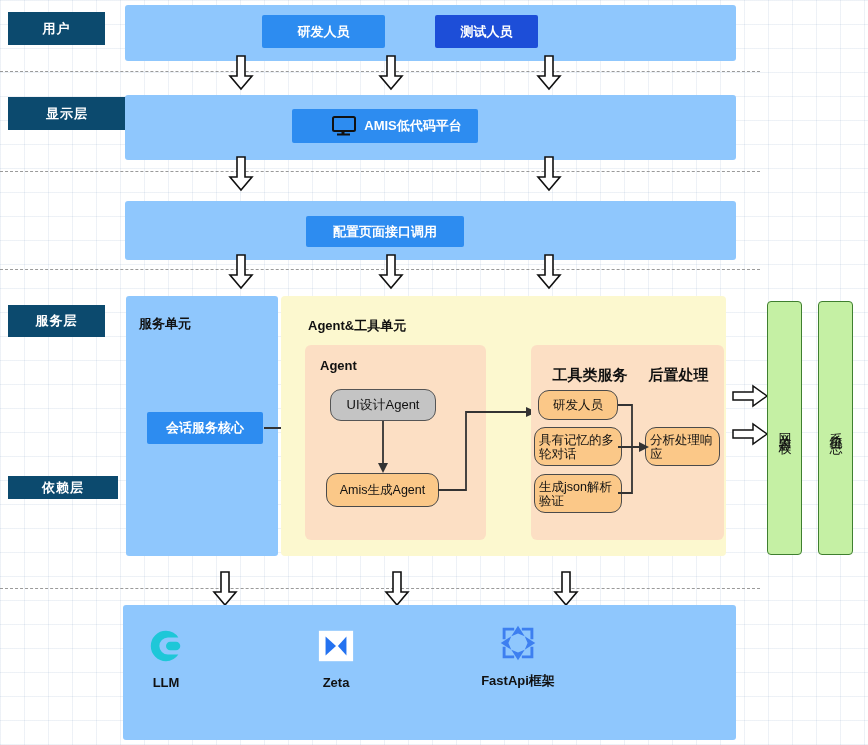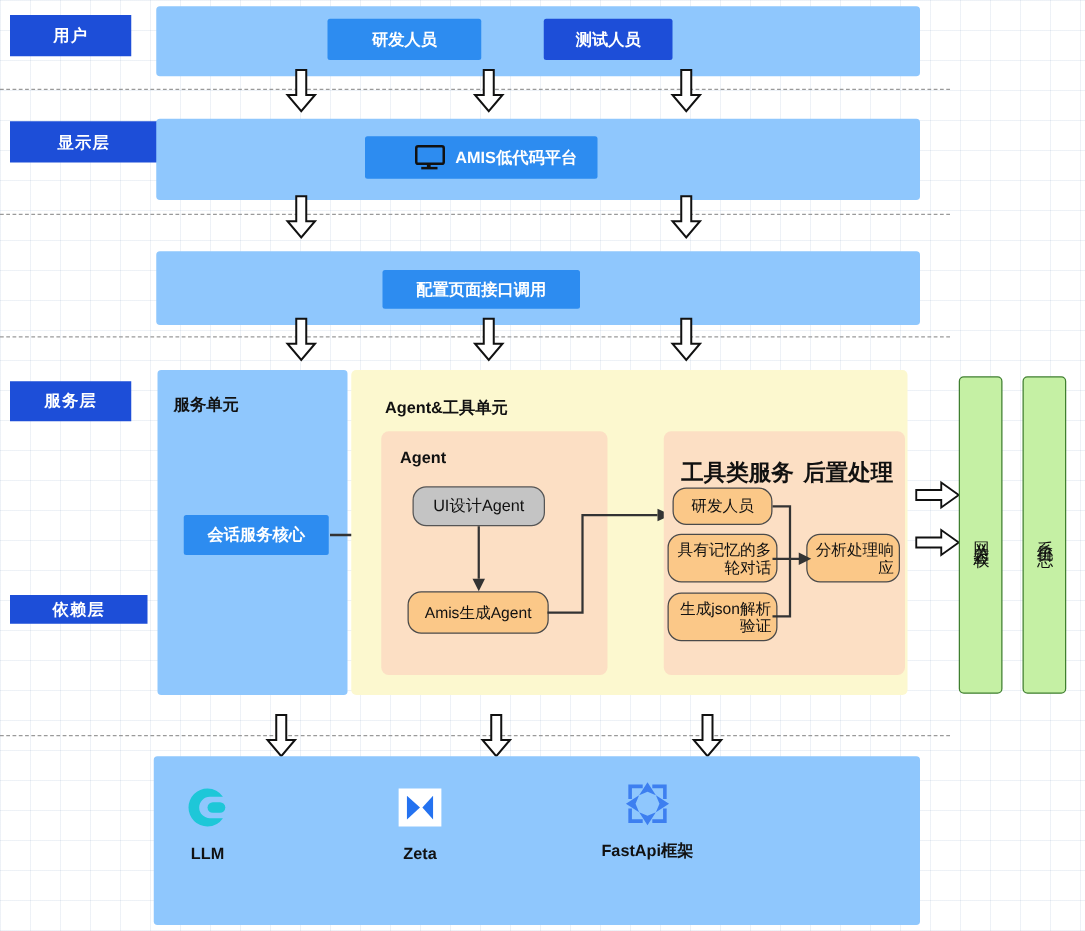--- a/index.html
+++ b/index.html
@@ -15,21 +15,21 @@
     background-color:#ffffff;
     background-image:
       linear-gradient(to right, rgba(120,150,190,.13) 1px, transparent 1px),
       linear-gradient(to bottom, rgba(120,150,190,.13) 1px, transparent 1px);
     background-size:24px 24px;
   }
   .abs{position:absolute;box-sizing:border-box;}
 
   
   .layer-tag{
-    background:#1d4ed8;color:#ffffff;
+    background:#0c4a6e;color:#ffffff;
     font-size:13px;font-weight:700;
     display:flex;align-items:center;justify-content:center;
     letter-spacing:1px;
   }
 
   
   .band{background:#8fc7fd;border-radius:3px;}
 
   
   .chip{
@@ -38,34 +38,34 @@
     display:flex;align-items:center;justify-content:center;
     gap:8px;border-radius:2px;
   }
   .chip.gray{background:#1d4ed8;}
 
   
   .sep{border-top:1px dashed #9a9a9a;height:0;}
 
   
   .sec-title{font-size:13px;font-weight:700;color:#111;}
-  .sub-title{font-size:18px;font-weight:700;color:#111;text-align:center;}
+  .sub-title{font-size:15px;font-weight:700;color:#111;text-align:center;}
 
   
   .box-blue{background:#8fc7fd;border-radius:3px;}
   .box-yellow{background:#fcf8cf;border-radius:4px;}
   .box-peach{background:#fcdfc4;border-radius:6px;}
 
   
   .pill{
     border:1.4px solid #4a4a4a;border-radius:11px;
     background:#fbc888;color:#111;
     font-size:12.5px;line-height:14px;
     display:flex;align-items:center;justify-content:center;
-    text-align:right;box-sizing:border-box;padding:0 4px;
+    text-align:left;box-sizing:border-box;padding:0 4px;
   }
   .pill.gray{background:#c4c4c4;border-color:#555;font-size:13px;}
 
   
   .green-box{
     background:#c5f0a4;border:1.3px solid #3f7f2f;border-radius:4px;
     display:flex;align-items:center;justify-content:center;
   }
   .vtext{
     writing-mode:vertical-rl;text-orientation:upright;

